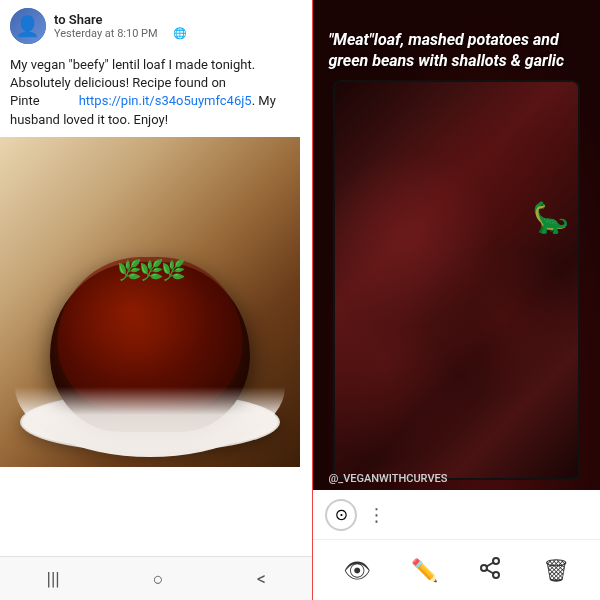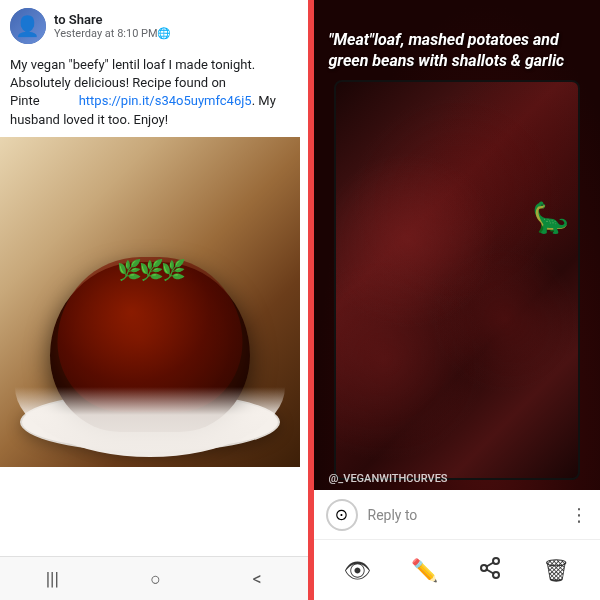--- a/index.html
+++ b/index.html
@@ -13,21 +13,21 @@
       flex-direction: row;
     }
 
     
     .left-panel {
       width: 328px;
       height: 600px;
       background: #fff;
       display: flex;
       flex-direction: column;
-      border-right: 6px solid #ef4444;
+      border-right: 1px solid #ef4444;
     }
 
     .post-header {
       display: flex;
       align-items: center;
       padding: 8px 10px;
       gap: 8px;
     }
 
     .avatar {
@@ -68,21 +68,21 @@
     .post-username {
       font-size: 13px;
       font-weight: 600;
       color: #1c1e21;
     }
 
     .post-time {
       font-size: 11px;
       color: #65676b;
       display: flex;
-      gap: 0;
+      gap: 16px;
     }
 
     .post-text {
       padding: 4px 10px 8px 10px;
       font-size: 13px;
       color: #1c1e21;
       line-height: 1.4;
     }
 
     .post-link {
@@ -371,23 +371,20 @@
   </div>
 
   <div class="dinosaur-emoji">🦕</div>
 
   <div class="username-tag">@_VEGANWITHCURVES</div>
 
   <div class="story-bottom">
     <div class="reply-bar">
       <div class="camera-icon">
         <span>⊙</span>
-      </div>
-      <div class="reply-input-area">
-        <span class="reply-text">Reply to</span>
       </div>
       <span class="more-icon">⋮</span>
     </div>
     <div class="story-actions">
       <span class="action-icon">👁</span>
       <span class="action-icon">✏️</span>
       <span class="action-icon">
         <svg width="24" height="24" viewBox="0 0 24 24" fill="none" stroke="#333" stroke-width="2" stroke-linecap="round" stroke-linejoin="round">
           <circle cx="18" cy="5" r="3"></circle>
             <circle cx="6" cy="12" r="3"></circle>

